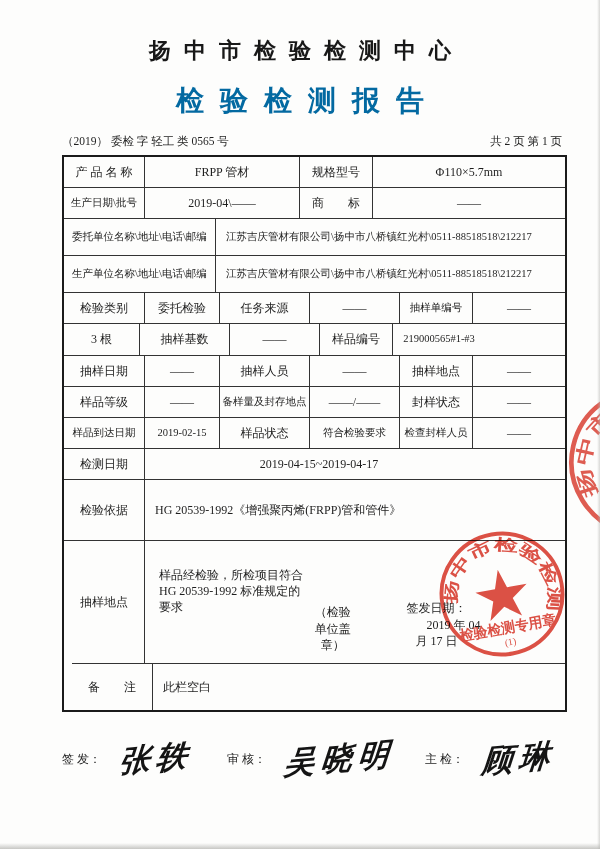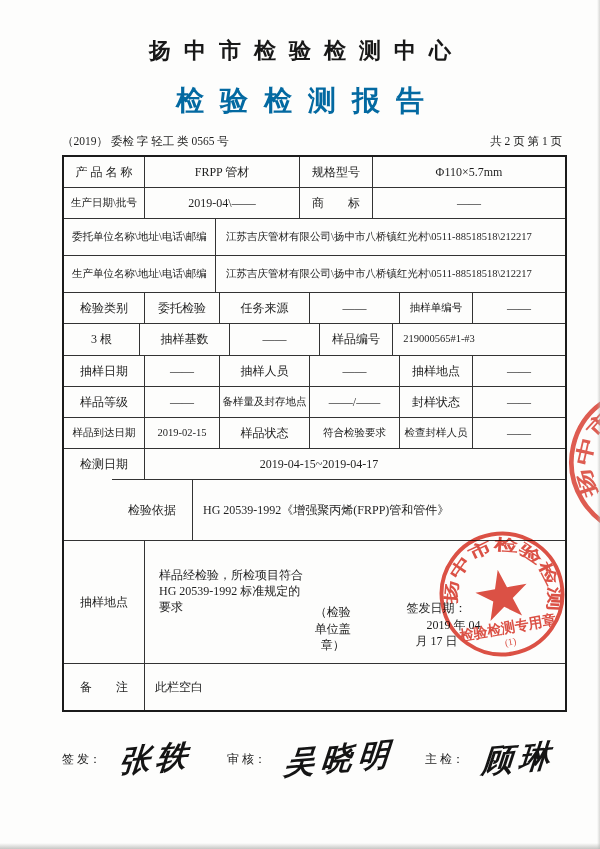--- a/index.html
+++ b/index.html
@@ -19,21 +19,21 @@
   .trow{display:flex;border-top:1px solid #333;}
   .trow:first-child{border-top:none;}
   .cell{box-sizing:border-box;border-left:1px solid #333;display:flex;
     align-items:center;justify-content:center;font-size:12px;line-height:1.35;
     text-align:center;}
   .cell:first-child{border-left:none;}
   .small{font-size:10.5px;white-space:nowrap;}
   .left{justify-content:flex-start;text-align:left;padding-left:10px;padding-right:6px;}
   .c80{width:80px;}.c75{width:75px;}.c90{width:90px;}.c73{width:73px;}.c93{width:93px;}
   .c155{width:155px;}.c193{width:193px;}.c151{width:151px;}.c350{width:350px;}.c421{width:349px;}
-  .h30{height:30px;}.h31{height:31px;}.h36{height:36px;}.h60{height:60px;margin-left:48px;}.h122{height:122px;}.h46{height:46px;}
+  .h30{height:30px;}.h31{height:31px;}.h36{height:36px;}.h60{height:60px;}.h122{height:122px;}.h46{height:46px;margin-left:8px;}
   .conc{flex-direction:row;align-items:stretch;justify-content:flex-start;
     padding:26px 10px 10px 14px;}
   .conc .line1{text-align:left;}
   .conc .spacer{flex:1;}
   .conc .stampnote{align-self:flex-end;margin-right:34px;}
   .conc .dateline{align-self:flex-end;margin-top:10px;margin-bottom:4px;}
   .conc .dateline .gap{display:inline-block;width:34px;}
   
   .sigrow{display:flex;align-items:center;margin:26px 0 0 62px;}
   .siglabel{font-size:12px;white-space:nowrap;}

